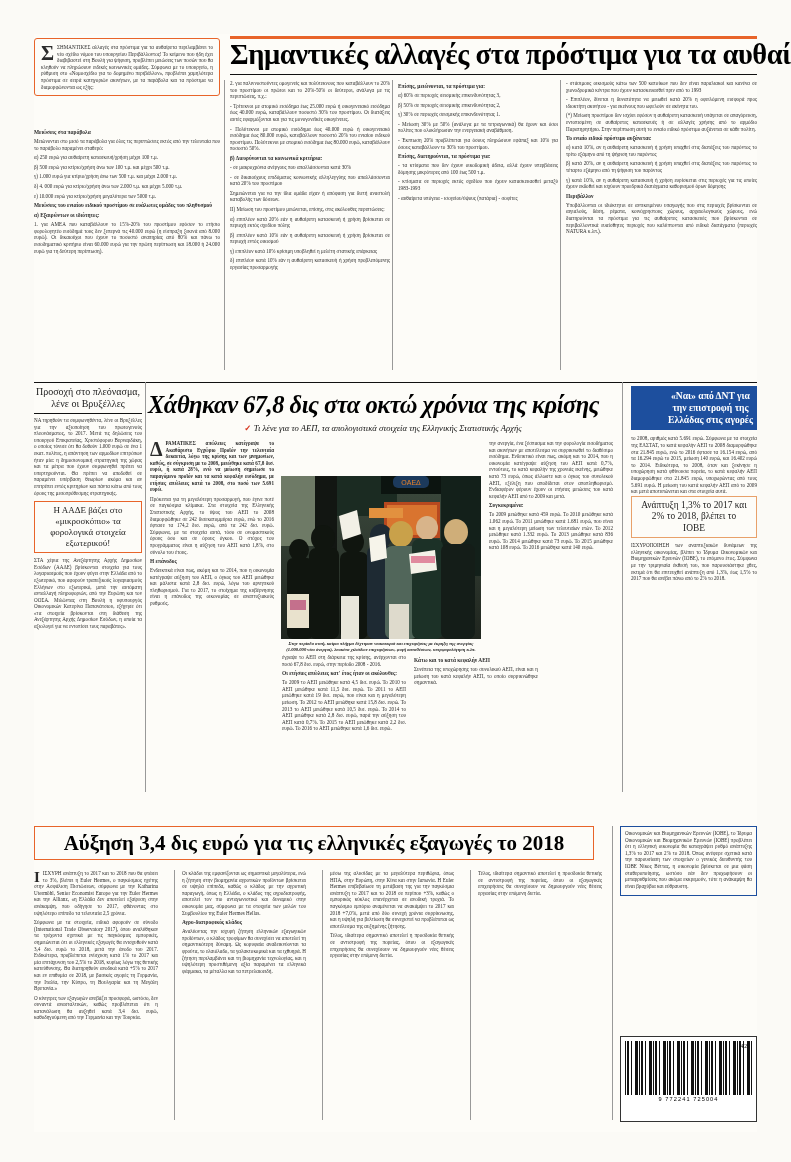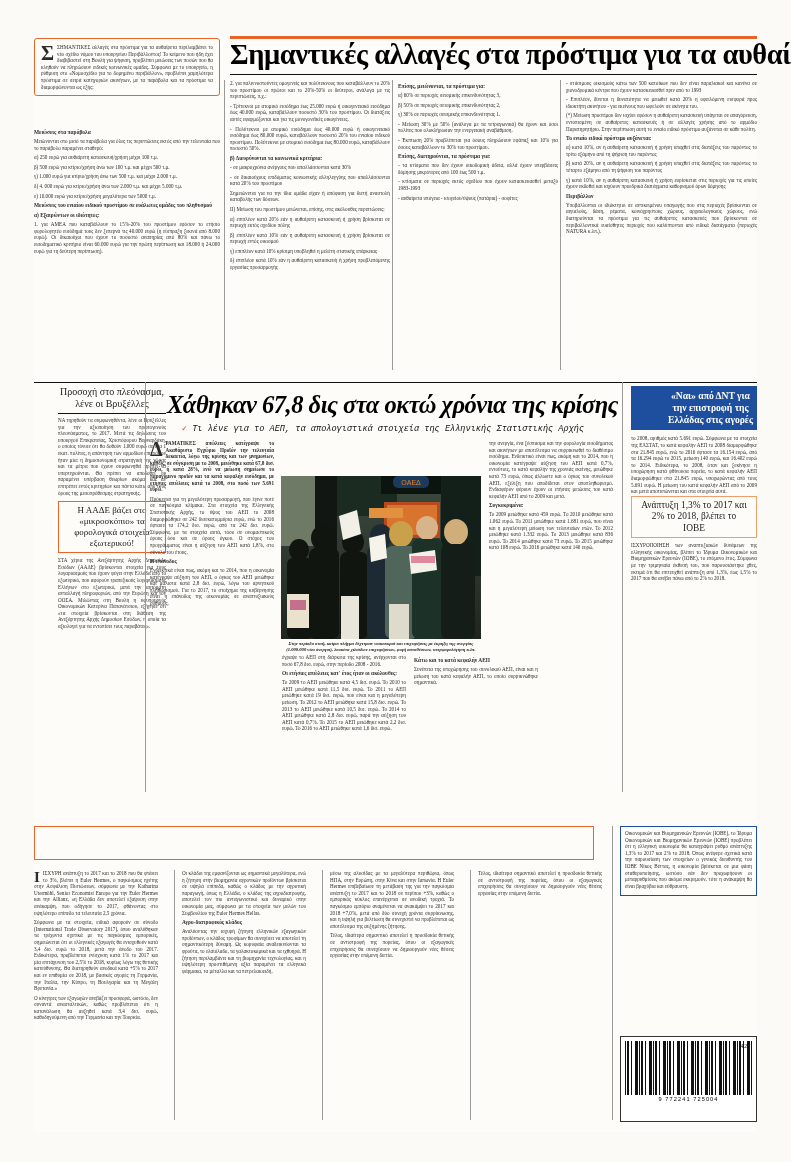--- a/index.html
+++ b/index.html
@@ -39,27 +39,27 @@
   }
   .colA{position:absolute;left:0px;top:92px;width:186px;}
   .colB{position:absolute;left:196px;top:46px;width:160px;}
   .colC{position:absolute;left:364px;top:46px;width:160px;}
   .colD{position:absolute;left:532px;top:46px;width:191px;}
   .vdiv{position:absolute;width:1px;background:#999;}
   
   .mid{position:absolute;left:0;top:348px;width:723px;height:420px;}
   .mid-top-rule{position:absolute;left:0;top:0;width:723px;height:1.2px;background:#111;}
   .mid-head{
-    position:absolute;left:114px;top:10px;width:470px;text-align:right;
+    position:absolute;left:114px;top:10px;width:470px;text-align:left;
     font-family:"Liberation Serif",serif;font-weight:bold;font-style:italic;
     font-size:24.5px;line-height:26px;color:#000;letter-spacing:-.5px;white-space:nowrap;
   }
   .mid-sub{
     position:absolute;left:114px;top:41px;width:470px;text-align:center;
-    font-style:italic;font-size:8.6px;color:#111;white-space:nowrap;font-family:Liberation Mono, monospace;
+    font-style:italic;font-size:8.6px;color:#111;white-space:nowrap;
   }
   .mid-sub .chk{color:#d6341d;font-weight:bold;font-style:normal;}
   .side-head{
     text-align:center;font-size:9.6px;line-height:11.5px;color:#1b1b1b;
     font-family:"Liberation Serif",serif;
   }
   .blue-box{
     position:absolute;right:0;top:4px;width:126px;background:#1d4f9e;color:#fff;
     text-align:center;padding:4px 3px 5px;box-sizing:border-box;
     font-size:9.6px;line-height:11.8px;font-weight:bold;
@@ -173,21 +173,21 @@
 
   <div class="mid">
     <div class="mid-top-rule"></div>
 
     <div class="mid-head">Χάθηκαν 67,8 δις στα οκτώ χρόνια της κρίσης</div>
     <div class="mid-sub">
       <span class="chk">✓</span>
       <span>Τι λένε για το ΑΕΠ, τα απολογιστικά στοιχεία της Ελληνικής Στατιστικής Αρχής</span>
     </div>
 
-    <div style="position:absolute;left:0;top:4px;width:108px;margin-left:24px;">
+    <div style="position:absolute;left:0;top:4px;width:108px;">
       <div class="side-head" style="font-size:10px;line-height:12px;margin-bottom:3px;">Προσοχή στο πλεόνασμα, λένε οι Βρυξέλλες</div>
       <div style="height:1px;background:#111;margin:2px 0 3px;"></div>
       <div class="col-text">ΝΑ τηρηθούν τα συμφωνηθέντα, λένε οι Βρυξέλλες για την αξιοποίηση του πρωτογενούς πλεονάσματος, το 2017. Μετά τις δηλώσεις του υπουργού Επικρατείας, Χριστόφορου Βερναρδάκη, ο οποίος τόνισε ότι θα δοθούν 1.000 ευρώ σε ένα 1 εκατ. πολίτες, η απάντηση των αρμοδίων επιτρόπων ήταν μία: η δημοσιονομική στρατηγική της χώρας και τα μέτρα που έχουν συμφωνηθεί πρέπει να υπερτηρούνται. Θα πρέπει να αποδοθεί σε παραμένει υπέρβαση θεωρίων ακόμα και αν επιτρέπει εντός κριτηρίων και πάντα κάτω από τους όρους της μεσοπρόθεσμης στρατηγικής.</div>
       <div class="orange-frame" style="margin-top:5px;border-color:#e8642a;">
         <div class="side-head" style="font-size:9px;line-height:11px;">Η ΑΑΔΕ βάζει στο «μικροσκόπιο» τα φορολογικά στοιχεία εξωτερικού!</div>
       </div>
       <div class="col-text" style="margin-top:4px;">ΣΤΑ χέρια της Ανεξάρτητης Αρχής Δημοσίων Εσόδων (ΑΑΔΕ) βρίσκονται στοιχεία για τους λογαριασμούς που έχουν φύγει στην Ελλάδα από το εξωτερικό, που αφορούν τραπεζικούς λογαριασμούς Ελλήνων στο εξωτερικό, μετά την αυτόματη ανταλλαγή πληροφοριών, από την Ευρώπη και τον ΟΟΣΑ. Μιλώντας στη Βουλή η υφυπουργός Οικονομικών Κατερίνα Παπανάτσιου, εξήγησε ότι «τα στοιχεία βρίσκονται στη διάθεση της Ανεξάρτητης Αρχής Δημοσίων Εσόδων, η οποία τα αξιολογεί για να εντοπίσει τους παραβάτες».</div>
     </div>
 
     <div style="position:absolute;right:0;top:4px;width:126px;">
@@ -274,20 +274,21 @@
       <span class="tiny-bold">Συγκεκριμένα:</span>
       <p>Το 2009 μειώθηκε κατά 459 ευρώ. Το 2010 μειώθηκε κατά 1.062 ευρώ. Το 2011 μειώθηκε κατά 1.681 ευρώ, που είναι και η μεγαλύτερη μείωση των τελευταίων ετών. Το 2012 μειώθηκε κατά 1.332 ευρώ. Το 2013 μειώθηκε κατά 836 ευρώ. Το 2014 μειώθηκε κατά 73 ευρώ. Το 2015 μειώθηκε κατά 108 ευρώ. Το 2016 μειώθηκε κατά 140 ευρώ.</p>
     </div>
 
     <div class="vdiv" style="left:111px;top:0px;height:410px;"></div>
     <div class="vdiv" style="left:588px;top:0px;height:410px;"></div>
   </div>
 
   <div class="bot">
     <div class="bot-head-box"></div>
+    <div class="bot-head">Αύξηση 3,4 δις ευρώ για τις ελληνικές εξαγωγές το 2018</div>
 
     <div class="col-text" style="position:absolute;left:0;top:44px;width:124px;">
       <span class="dropcap" style="font-size:15px;line-height:12px;">Ι</span>
       <p>ΙΣΧΥΡΗ ανάπτυξη το 2017 και το 2018 που θα φτάσει το 3%, βλέπει η Euler Hermes, ο παγκόσμιος ηγέτης στην Ασφάλιση Πιστώσεων, σύμφωνα με την Katharina Utermöhl, Senior Economist Europe για την Euler Hermes και την Allianz, «η Ελλάδα δεν αποτελεί εξαίρεση στην ανάκαμψη, που οδήγησε το 2017, φθάνοντας στο υψηλότερο επίπεδο τα τελευταία 2,5 χρόνια.</p>
       <p>Σύμφωνα με τα στοιχεία, ειδικά αφορούν σε σύνοδο (International Trade Observatory 2017), όπου αναλύθηκαν τα τρέχοντα σχετικά με τις παγκόσμιες εμπορικές, σημειώνεται ότι οι ελληνικές εξαγωγές θα ενισχυθούν κατά 3,4 δισ. ευρώ το 2018, μετά την άνοδο του 2017. Ειδικότερα, προβλέπεται ενίσχυση κατά 1% το 2017 και μία επιτάχυνση του 2,5% το 2018, κυρίως λόγω της θετικής κατεύθυνσης. Θα διατηρηθούν ανοδικά κατά +5% το 2017 και εν επιθυμία σε 2018, με βασικές αγορές τη Γερμανία, την Ιταλία, την Κύπρο, τη Βουλγαρία και τη Μεγάλη Βρετανία.»</p>
       <p>Ο κίνητρες των εξαγωγών ανεβάζει προσφορά, ωστόσο, δεν συναντά ανασταλτικών, καθώς προβλέπεται ότι η κατανάλωση θα αυξηθεί κατά 3,4 δισ. ευρώ, καθοδηγούμενη από την Γερμανία και την Τουρκία.</p>
     </div>
 
     <div class="col-text" style="position:absolute;left:148px;top:44px;width:124px;">
       <p>Οι κλάδοι της εμφανίζονται ως σημαντικά μεγαλύτερα, ενώ η ζήτηση στην βιομηχανία αγροτικών προϊόντων βρίσκεται σε υψηλά επίπεδα, καθώς ο κλάδος με την αγροτική παραγωγή, όπως η Ελλάδα, ο κλάδος της αγροδιατροφής, αποτελεί τον πιο ανταγωνιστικό και δυναμικό στην οικονομία μας, σύμφωνα με τα στοιχεία των μελών του Συμβουλίου της Euler Hermes Hellas.</p>

